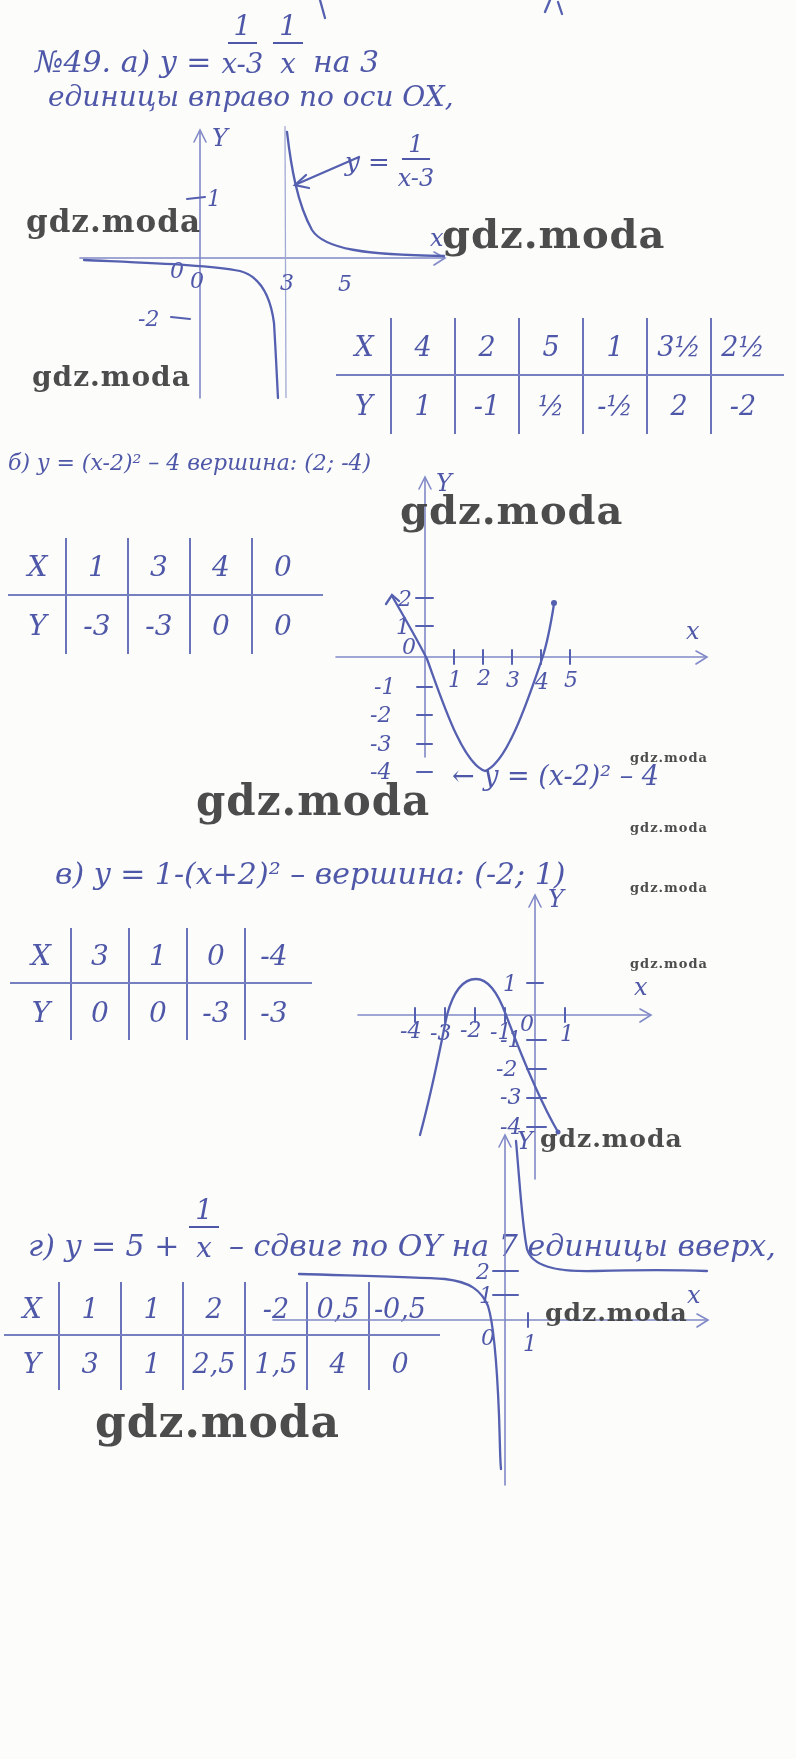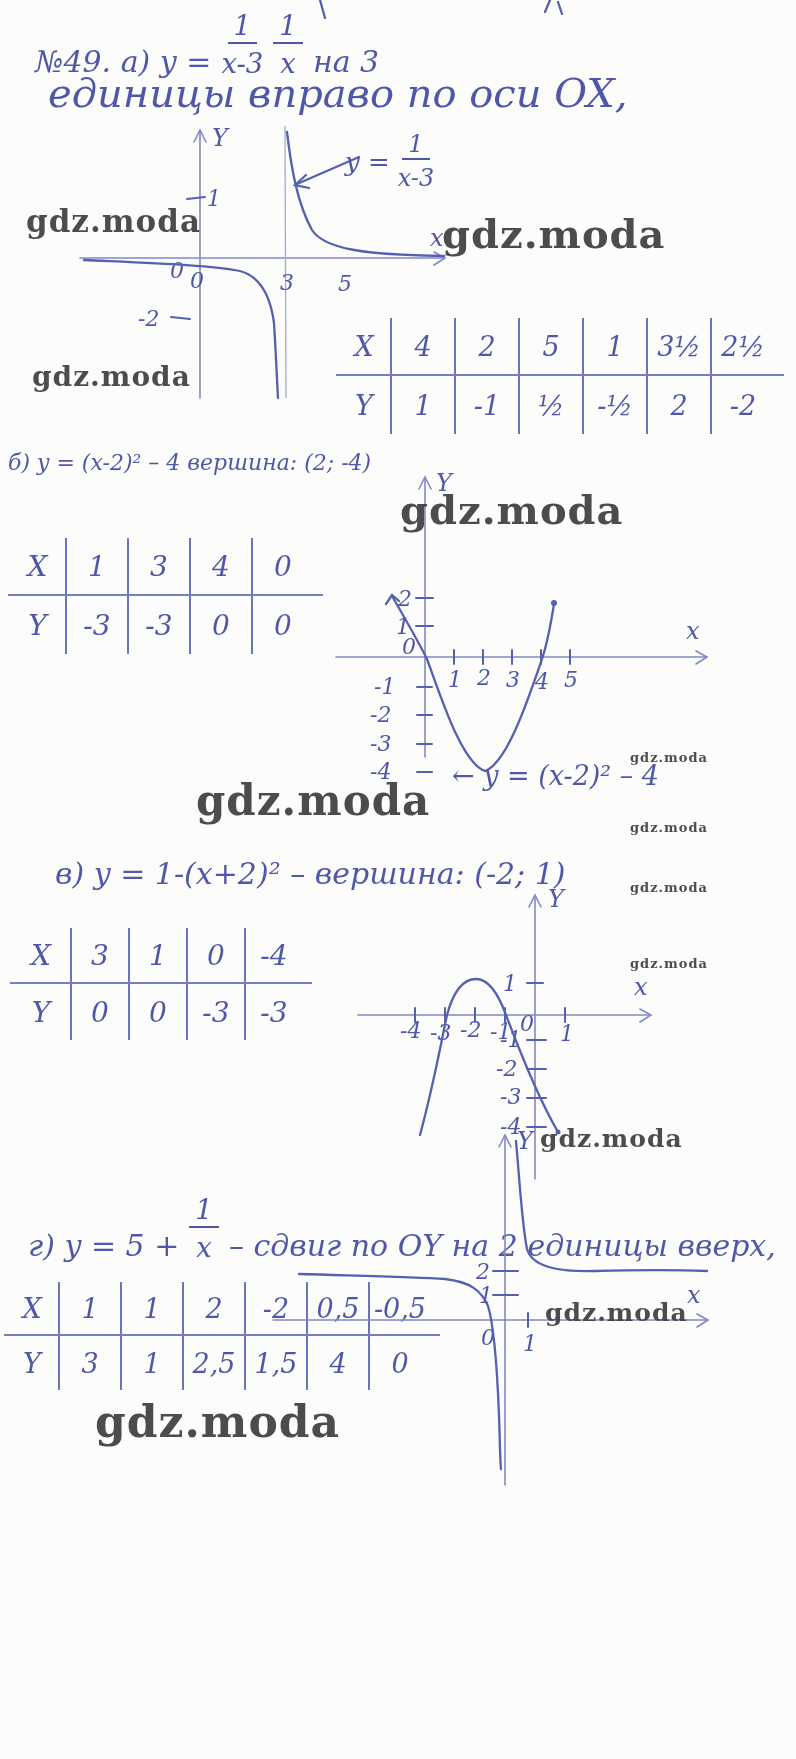--- a/index.html
+++ b/index.html
@@ -47,21 +47,21 @@
   <span class="frac">
     <span class="fnum">1</span>
     <span class="fden">x-3</span>
   </span>
   <span class="frac">
     <span class="fnum">1</span>
     <span class="fden">x</span>
   </span>
   <span>на 3</span>
 </div>
-<div class="abs hw" style="left:48px;top:70px;font-size:40px">единицы вправо по оси OX,</div>
+<div class="abs hw" style="left:48px;top:80px;font-size:28px">единицы вправо по оси OX,</div>
 
 <svg class="abs" style="left:60px;top:118px;width:400px;height:292px" viewBox="0 0 400 292">
   <line x1="140" y1="280" x2="140" y2="14" class="axis"></line>
   <polyline points="134,24 140,12 146,24" class="axis"></polyline>
   <text x="152" y="28" class="glabel">Y</text>
   <line x1="20" y1="140" x2="384" y2="140" class="axis"></line>
   <polyline points="374,134 385,140 374,147" class="axis"></polyline>
   <text x="370" y="128" class="glabel">x</text>
   <line x1="127" y1="81" x2="145" y2="79" class="tick"></line>
   <text x="147" y="88" class="gsm">1</text>
@@ -225,21 +225,21 @@
   <path d="M70,250 C84,198 91,158 97,130 C104,104 114,94 126,94 C138,94 148,108 156,130 C170,167 191,218 208,247" class="curve"></path>
   <circle cx="208" cy="247" r="2.5" class="dot"></circle>
 </svg>
 
 <div class="abs hw h1" style="left:28px;top:1196px;">
   <span>г) y = 5 +</span>
   <span class="frac">
     <span class="fnum">1</span>
     <span class="fden">x</span>
   </span>
-  <span>– сдвиг по OY на 2 единицы вверх,</span>
+  <span>– сдвиг по OY на 7 единицы вверх,</span>
 </div>
 
 <div class="abs htable" style="left:6px;top:1282px;font-size:27px">
   <div class="trow">
     <div class="cell chead" style="width:52px;height:52px">X</div>
     <div class="cell" style="width:60px;height:52px">1</div>
     <div class="cell" style="width:60px;height:52px">1</div>
     <div class="cell" style="width:60px;height:52px">2</div>
     <div class="cell" style="width:60px;height:52px">-2</div>
     <div class="cell" style="width:60px;height:52px">0,5</div>

